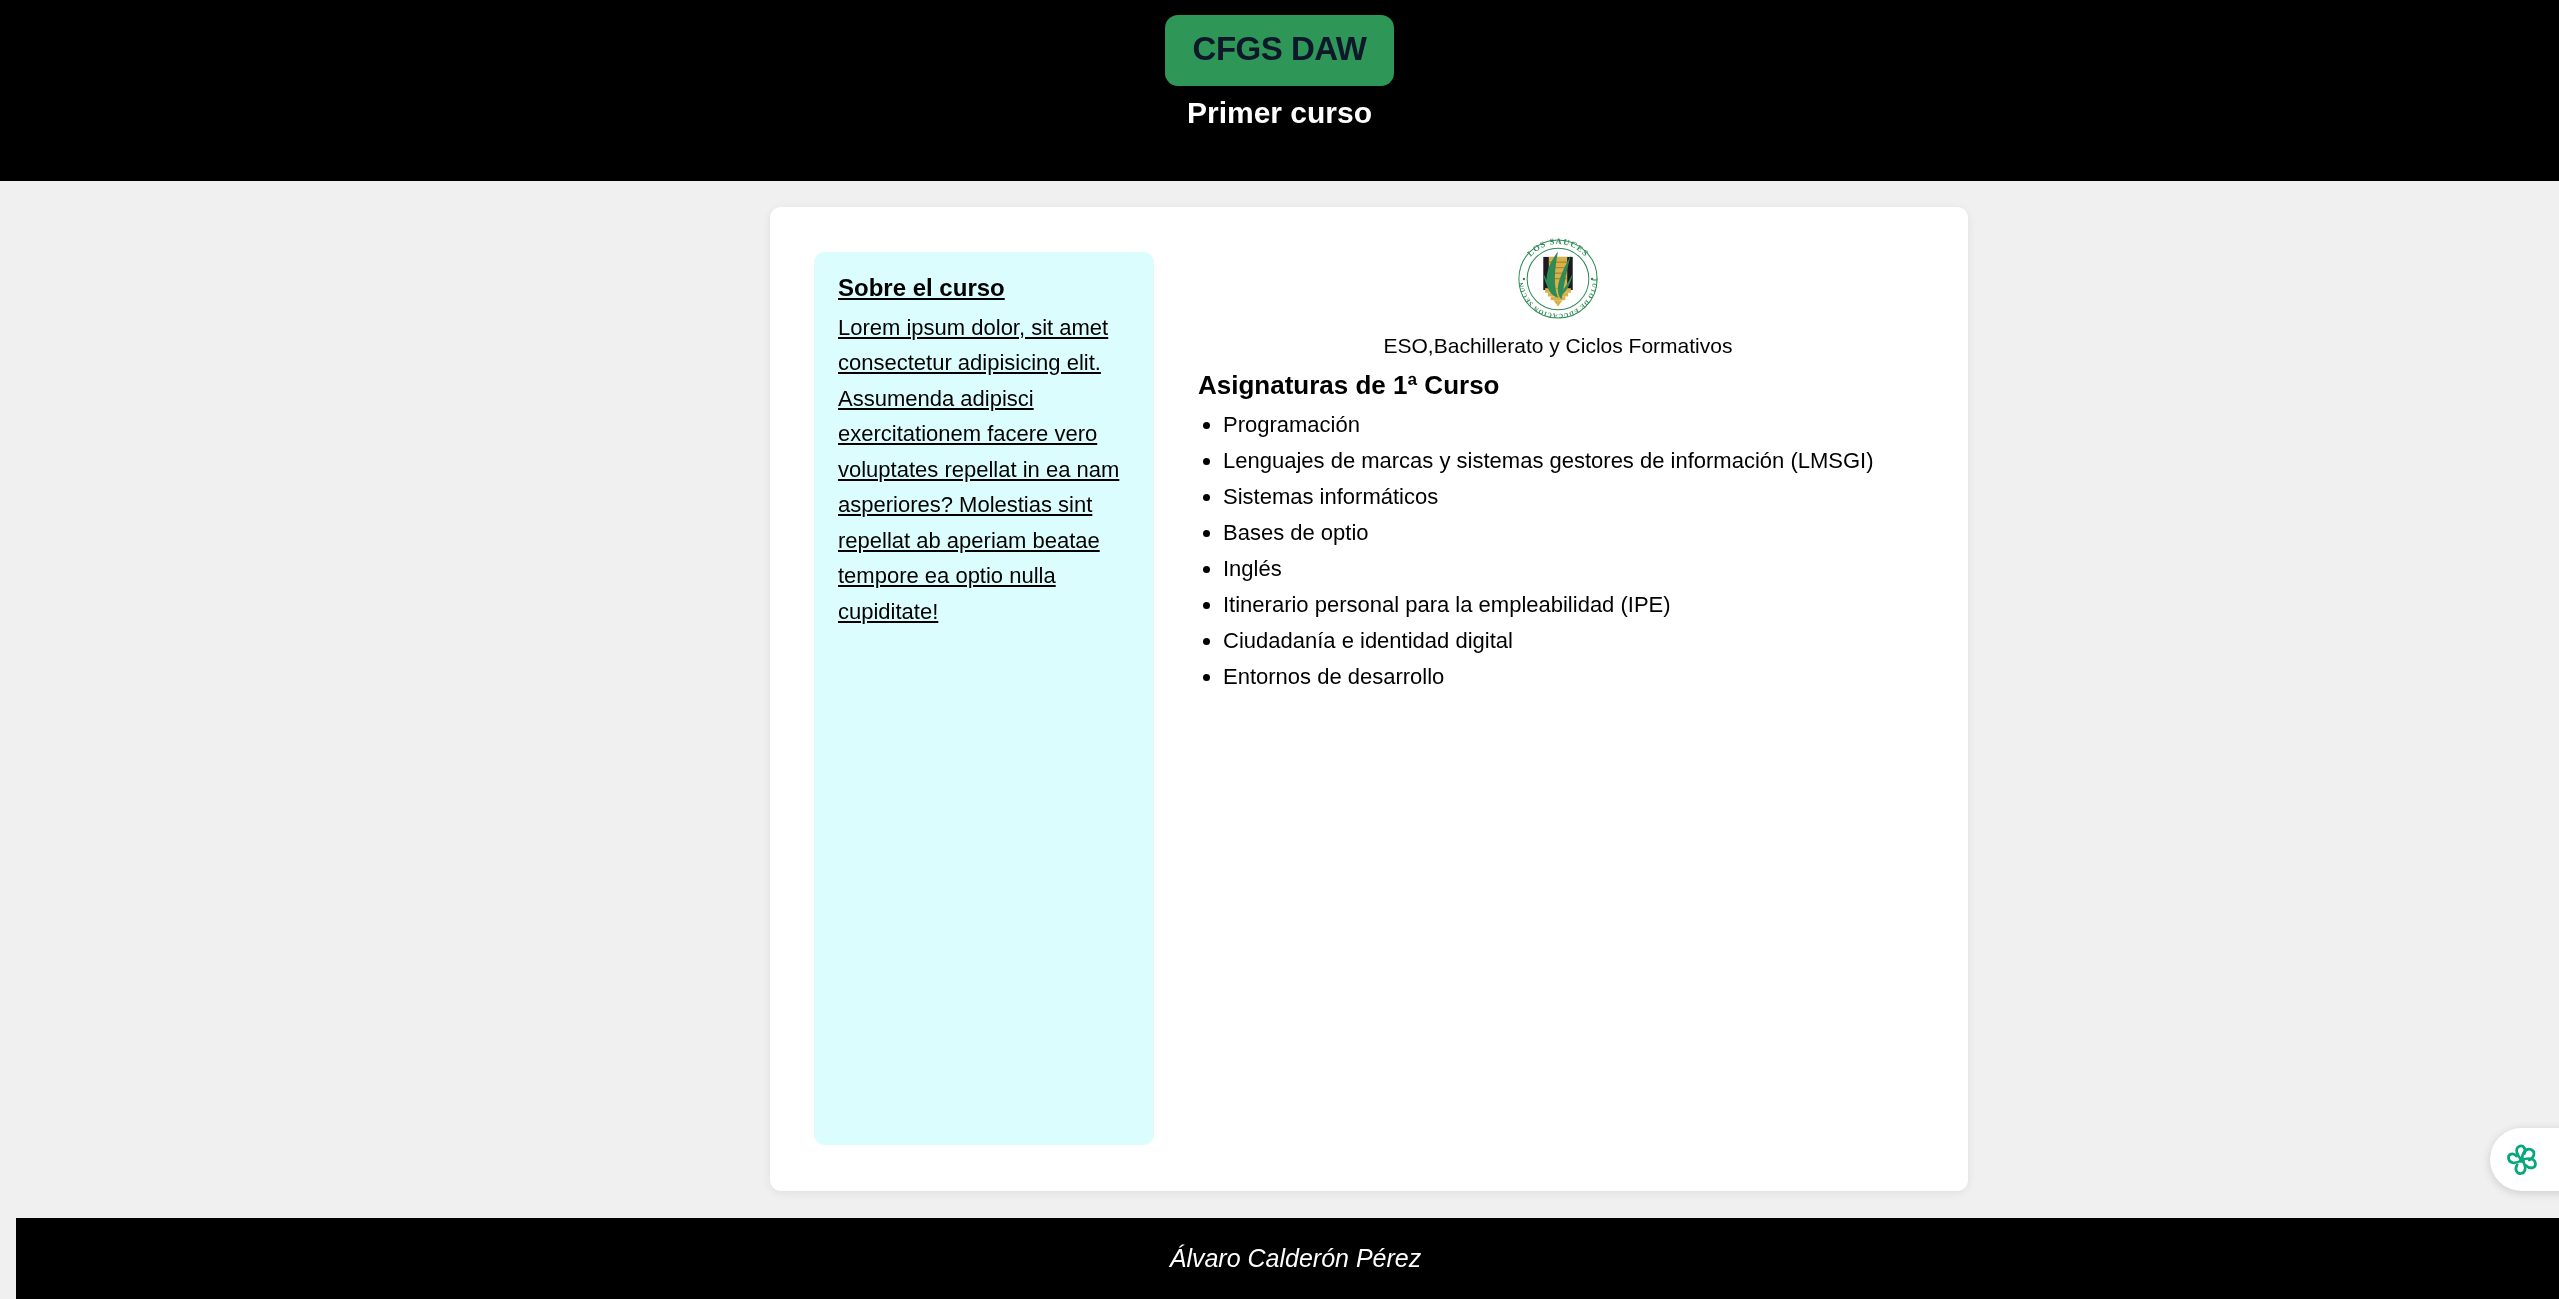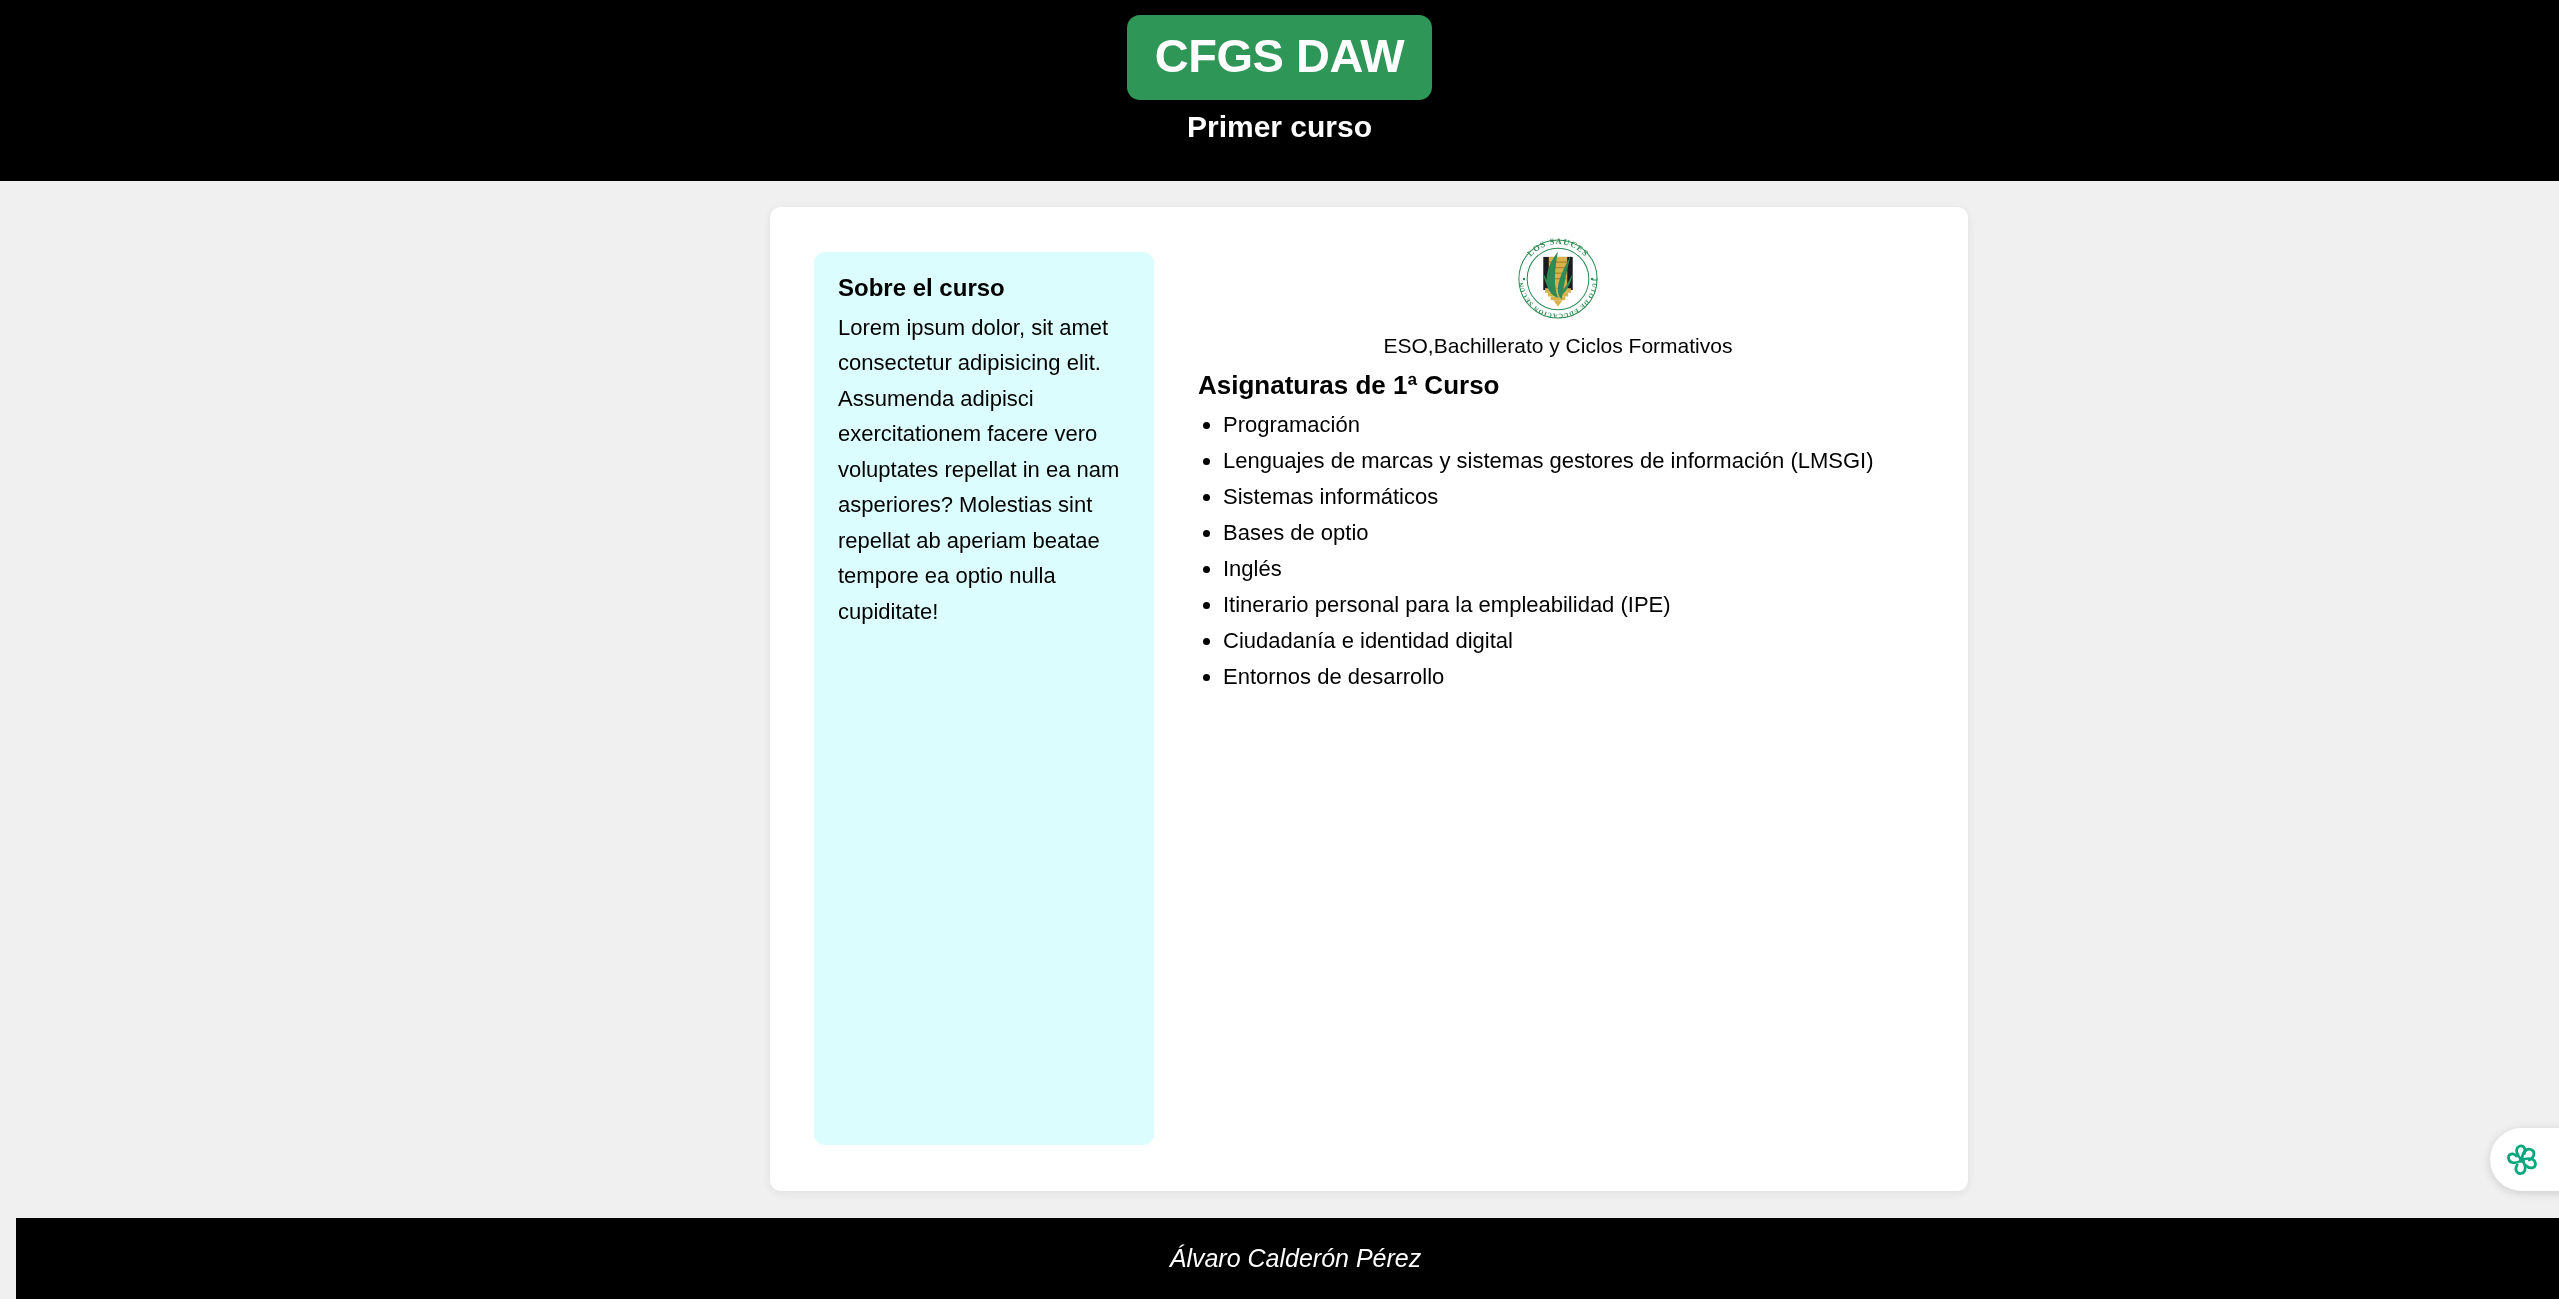--- a/index.html
+++ b/index.html
@@ -26,22 +26,22 @@
     height: 181px;
     background: #000000;
     display: flex;
     flex-direction: column;
     align-items: center;
     justify-content: flex-start;
   }
   .title-badge {
     margin-top: 15px;
     background: #2e9657;
-    color: #ffffff;
-    font-size: 47px;
+    color: #0f172a;
+    font-size: 33px;
     font-weight: bold;
     line-height: 1;
     padding: 17px 28px 21px 28px;
     border-radius: 13px;
     letter-spacing: -0.5px;
   }
   .site-subtitle {
     margin-top: 12px;
     color: #ffffff;
     font-size: 30px;
@@ -64,20 +64,21 @@
   
   .aside {
     position: absolute;
     left: 44px;
     top: 45px;
     width: 340px;
     height: 893px;
     background: #dcfdfd;
     border-radius: 11px;
     padding: 22px 24px 0 24px;
+    text-decoration: underline;
   }
   .aside-title {
     font-size: 24px;
     font-weight: bold;
     line-height: 1.2;
     margin: 0 0 7px 0;
   }
   .aside-text {
     font-size: 22px;
     line-height: 35.5px;

